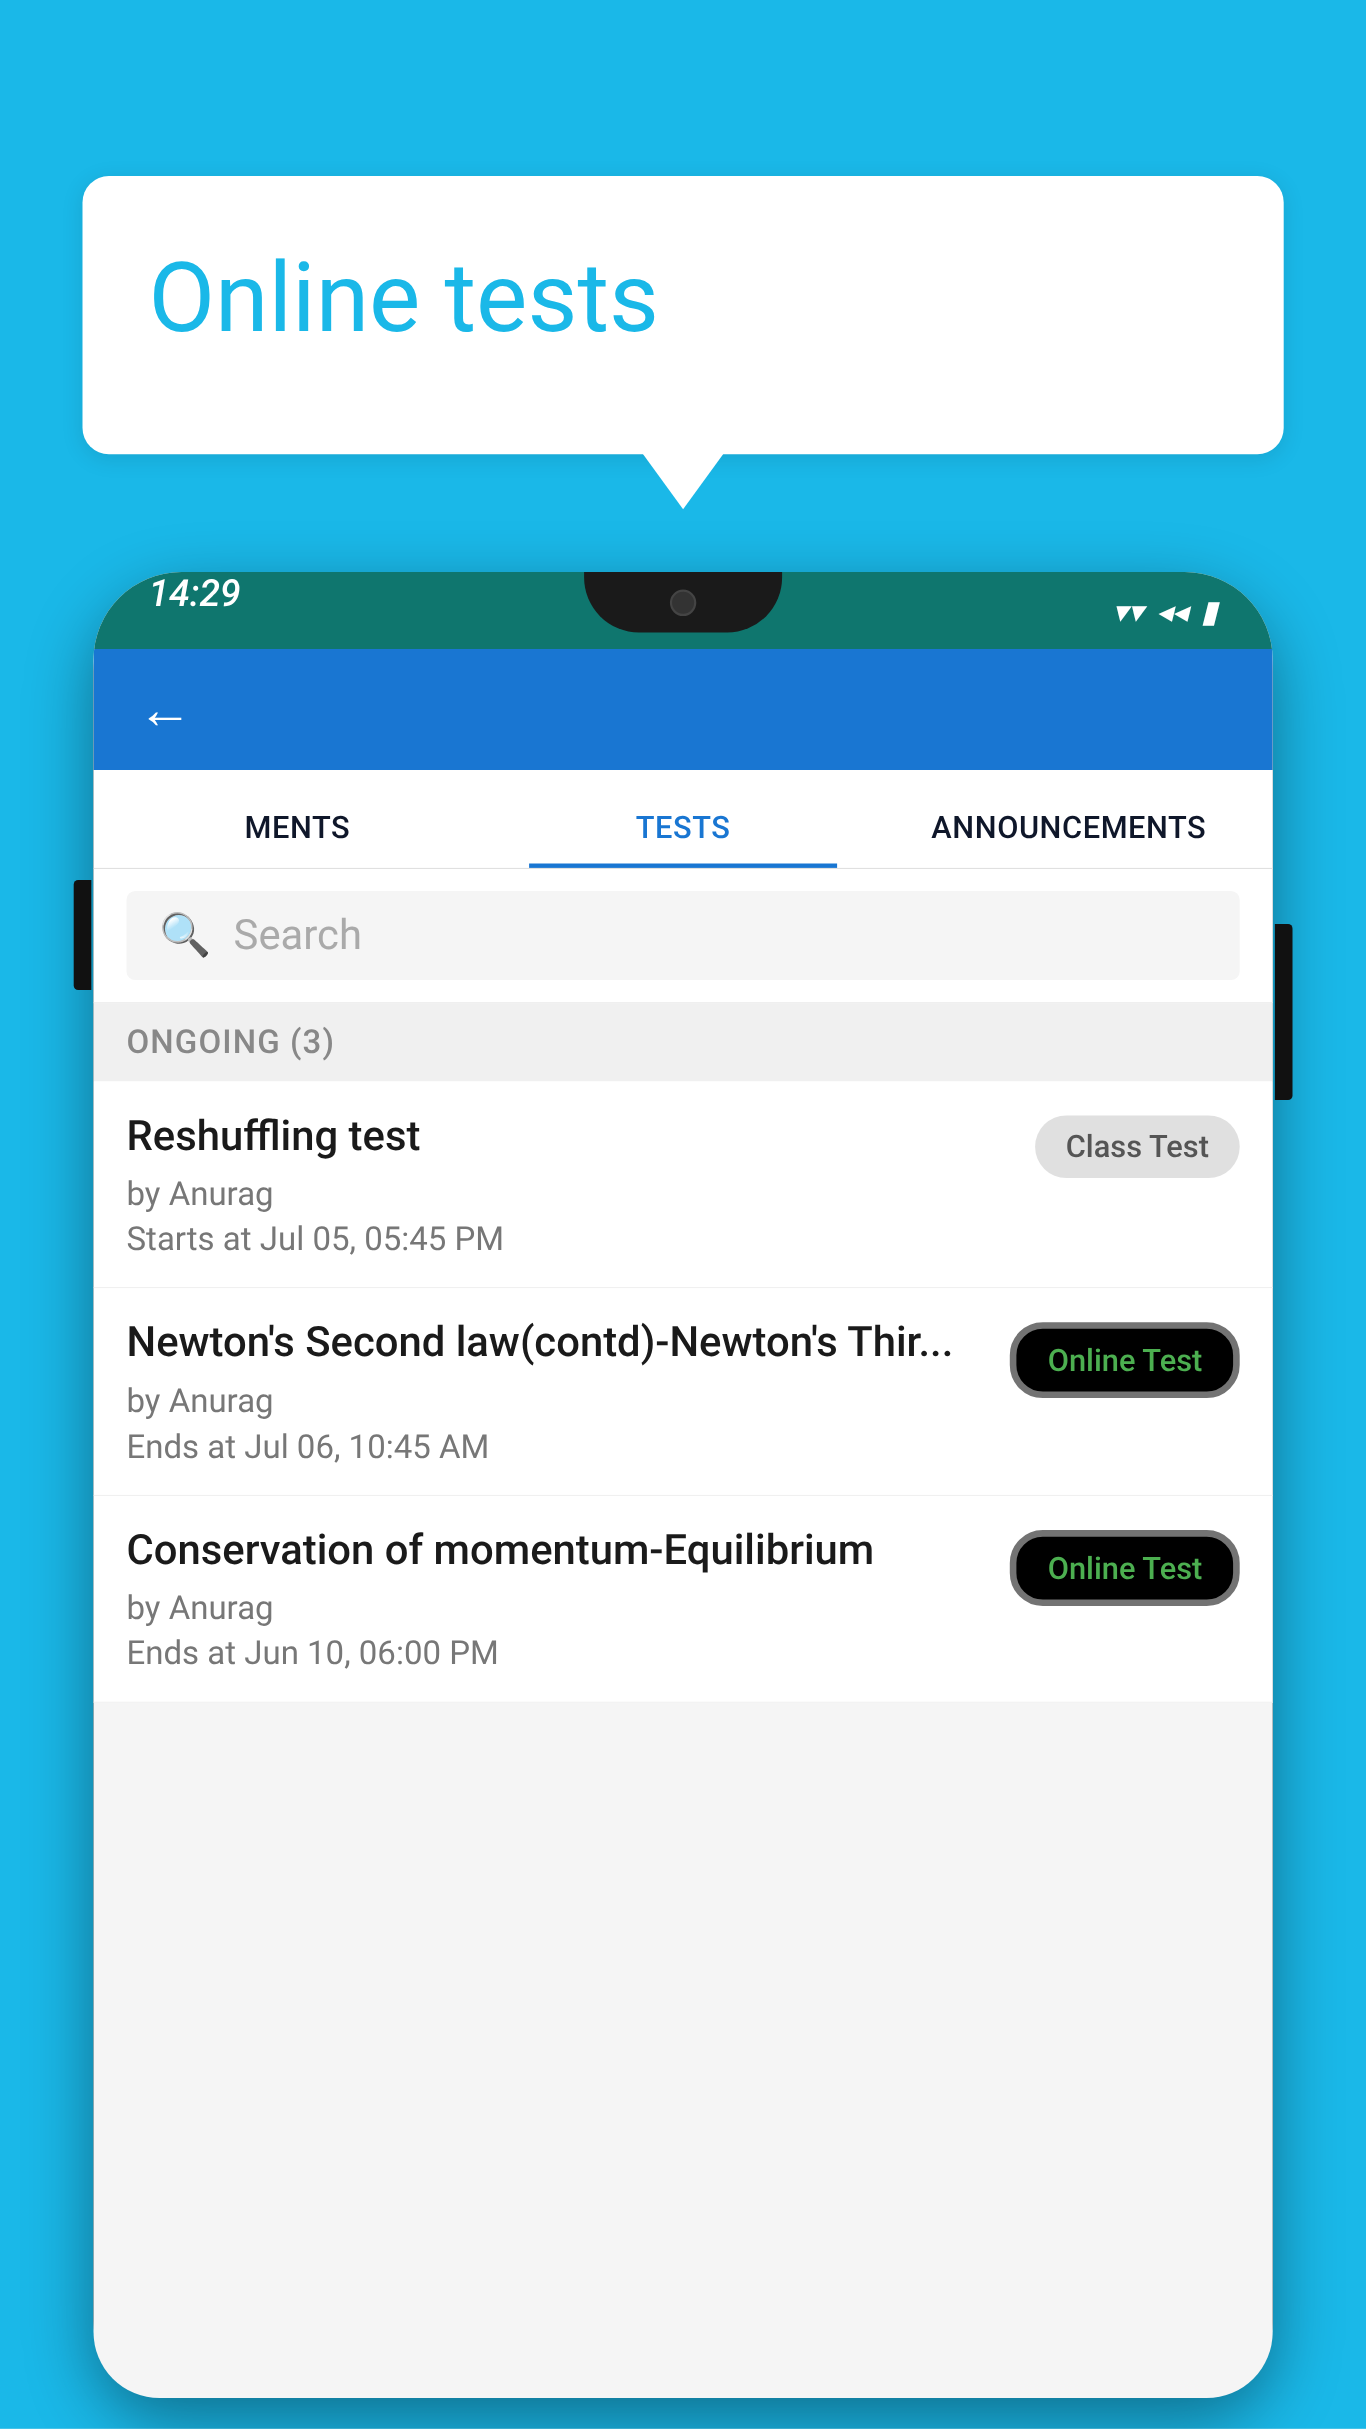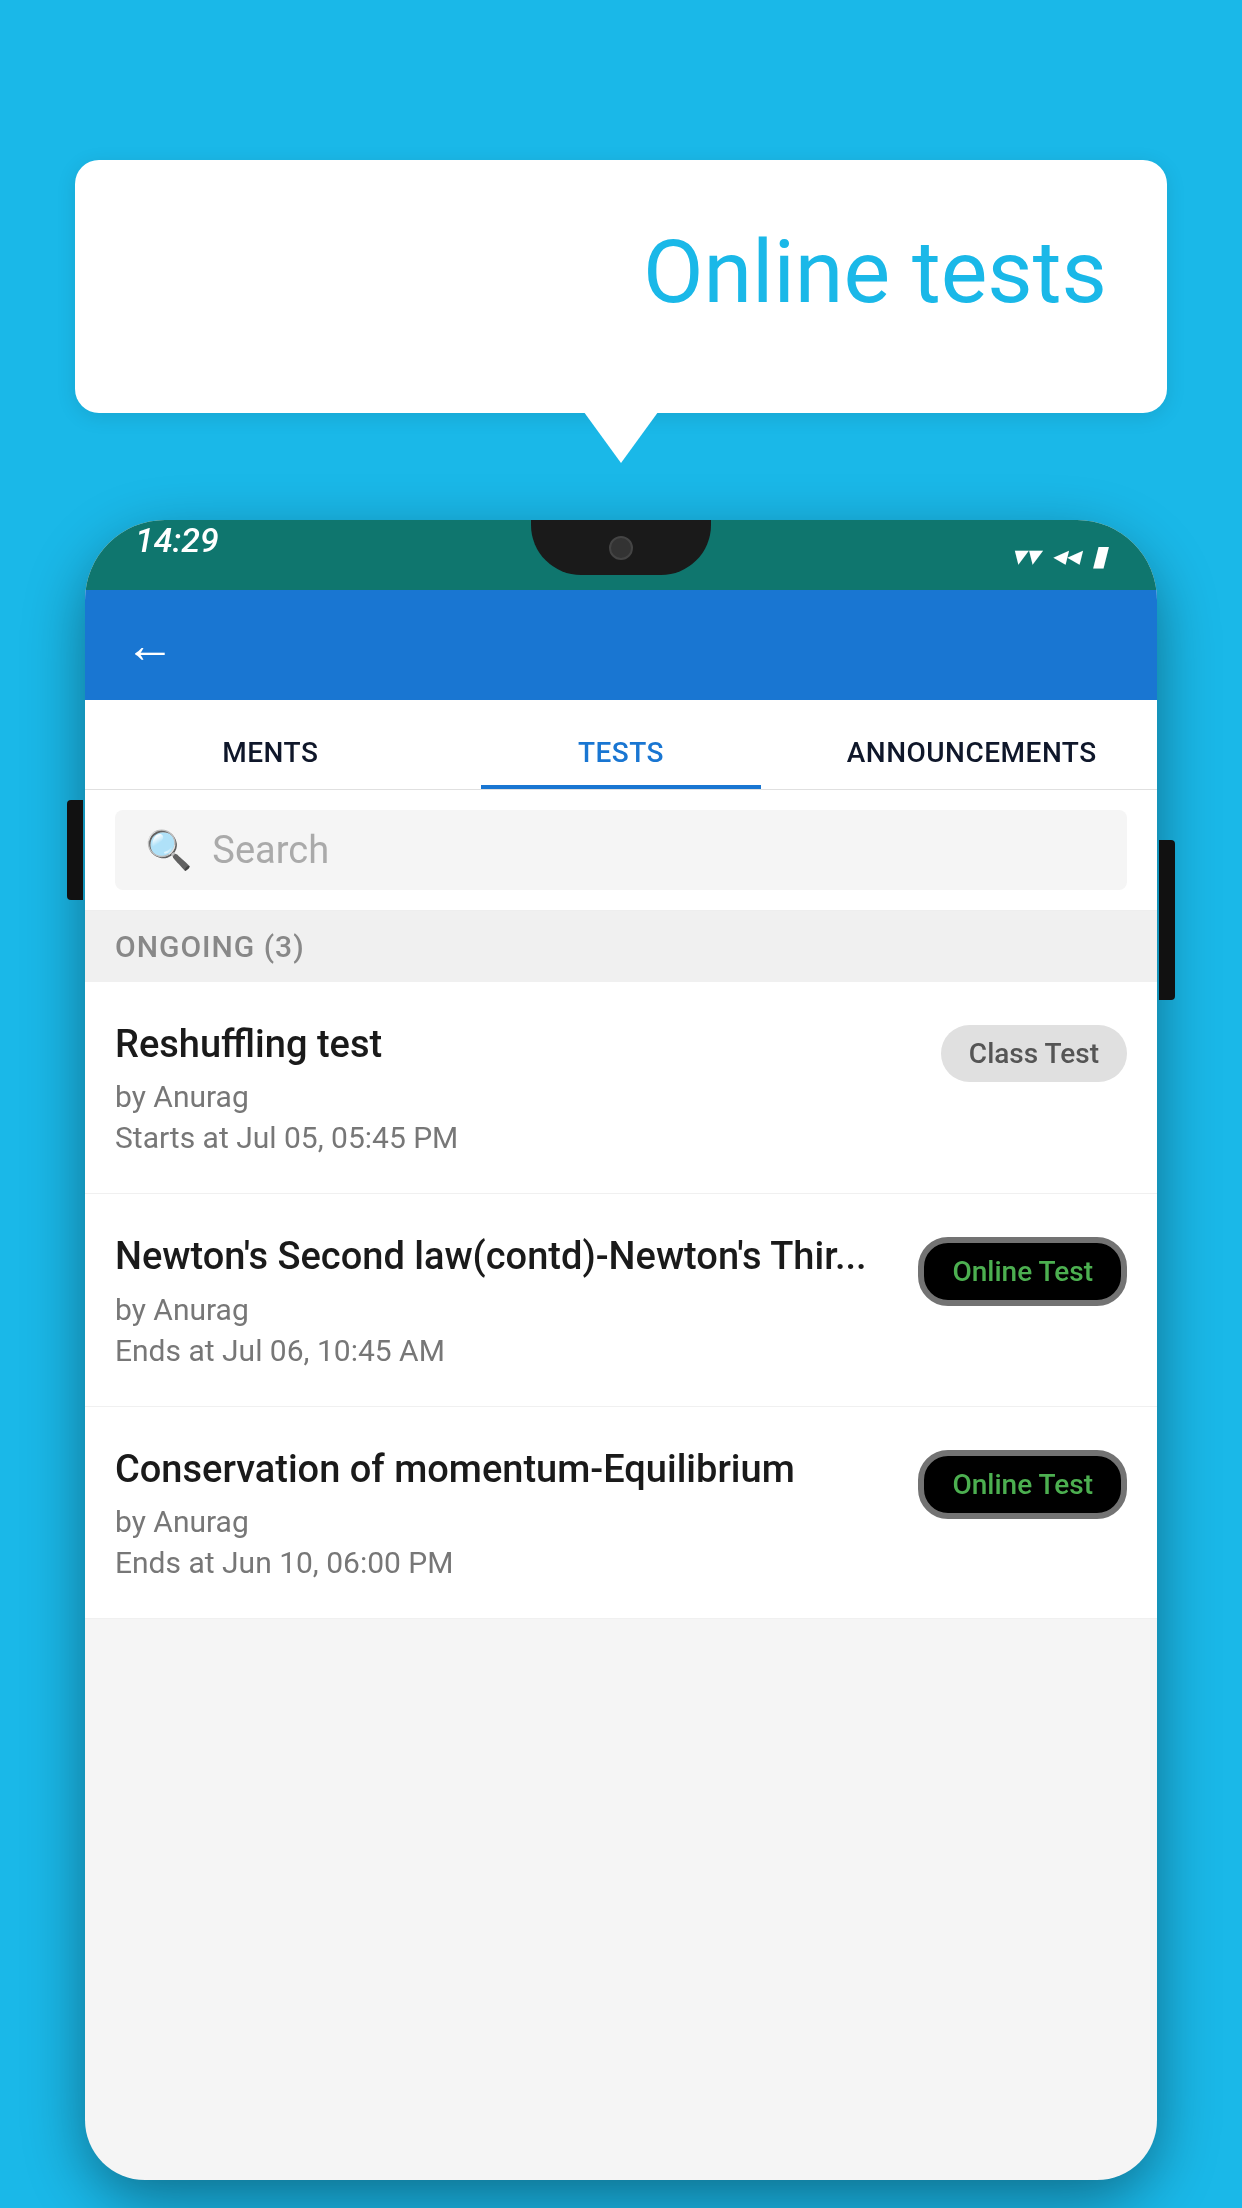--- a/index.html
+++ b/index.html
@@ -18,21 +18,21 @@
       position: absolute;
       top: 160px;
       left: 75px;
       right: 75px;
     }
 
     .speech-bubble {
       background: white;
       border-radius: 24px;
       padding: 60px 60px 70px;
-      text-align: right;
+      text-align: left;
       box-shadow: 0 4px 20px rgba(0,0,0,0.1);
       position: relative;
     }
 
     .speech-bubble::after {
       content: '';
       position: absolute;
       bottom: -50px;
       left: 50%;
       transform: translateX(-50%);
@@ -250,21 +250,21 @@
       font-weight: 500;
       letter-spacing: 1px;
     }
 
     
     .test-list {
       background: white;
     }
 
     .test-item {
-      padding: 38px 30px;
+      padding: 26px 30px;
       border-bottom: 1px solid #f0f0f0;
       display: flex;
       justify-content: space-between;
       align-items: flex-end;
       min-height: 160px;
     }
 
     .test-info {
       flex: 1;
       padding-right: 20px;

